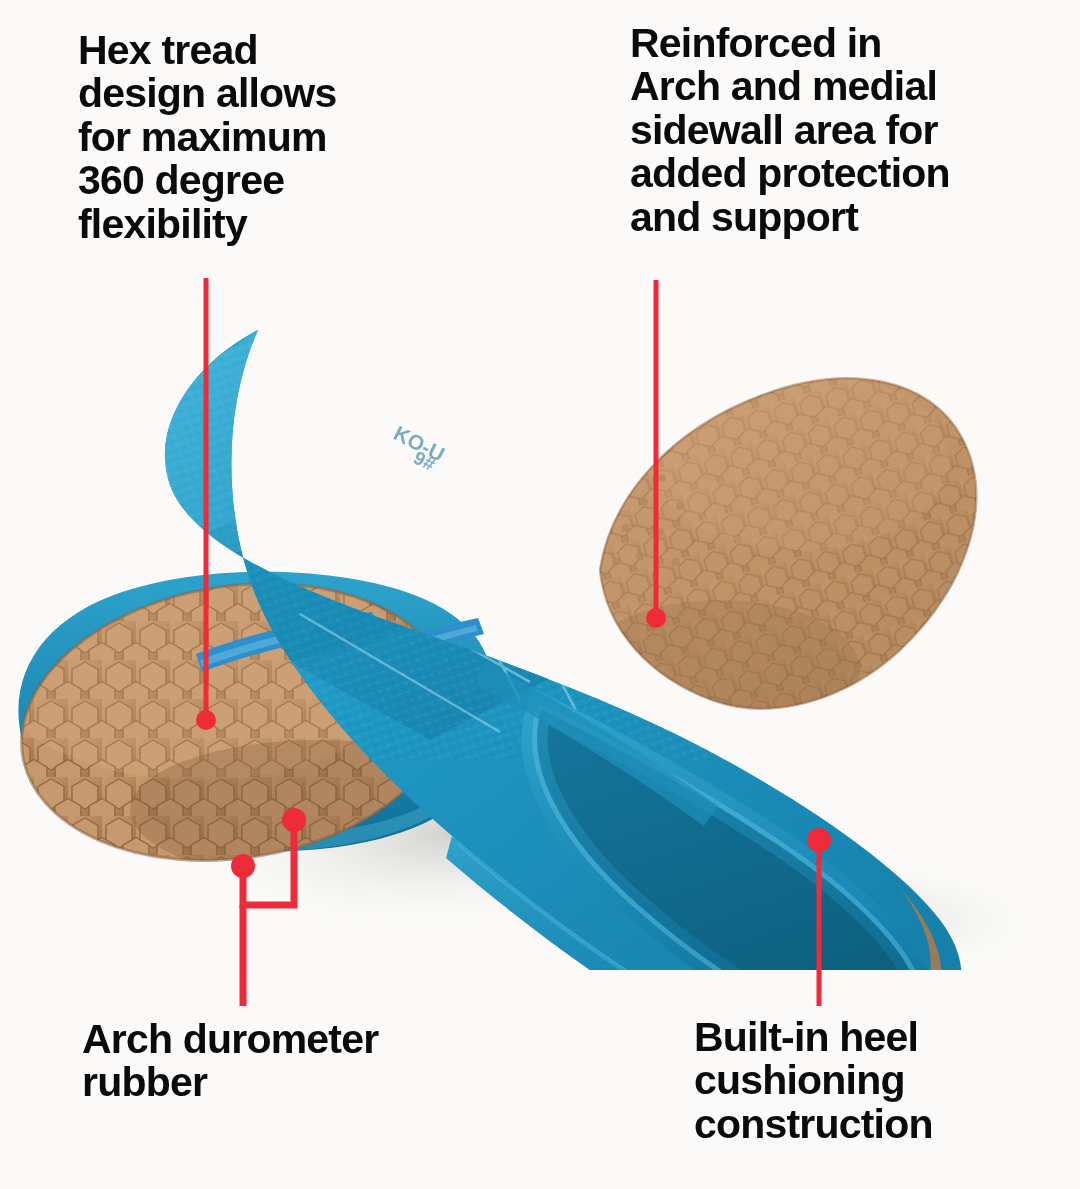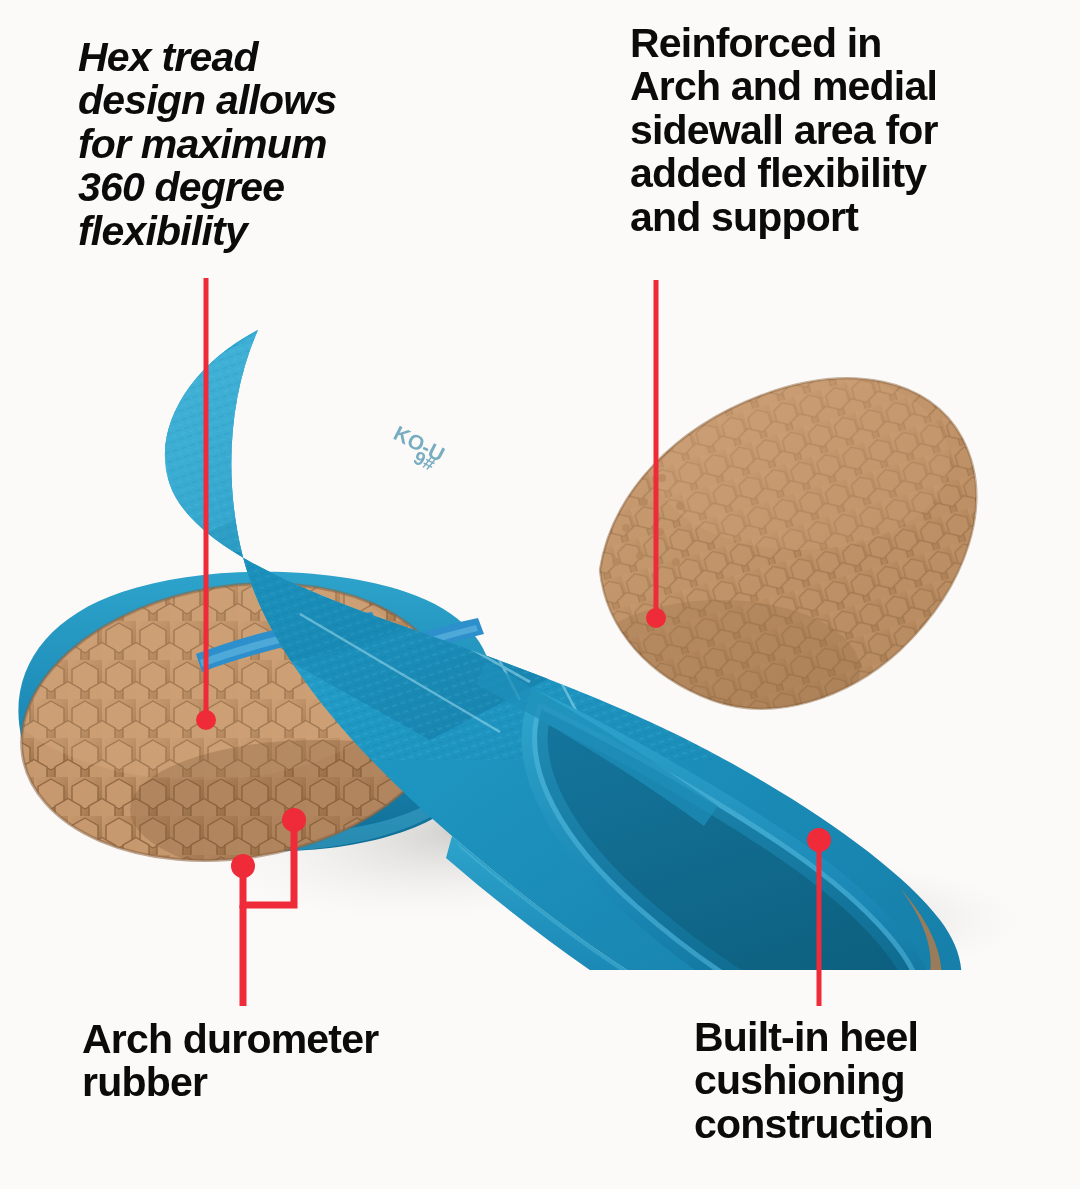--- a/index.html
+++ b/index.html
@@ -15,21 +15,21 @@
   
   .callout {
     position:absolute;
     font-weight:700;
     color:#0b0b0b;
     font-size:41px;
     line-height:1.06;
     letter-spacing:-0.8px;
     white-space:pre-line;
   }
-  #callout-hex      { left:78px;  top:36px;  width:380px;font-style:italic; }
+  #callout-hex      { left:78px;  top:29px;  width:380px; }
   #callout-arch     { left:630px; top:22px;  width:420px; }
   #callout-dual     { left:82px;  top:1018px;width:400px; }
   #callout-heel     { left:694px; top:1016px;width:400px; }
 
   
   #leaders { position:absolute; inset:0; pointer-events:none; }
 
   
   #photo { position:absolute; left:0; top:270px; width:1080px; height:700px; }
   #photo svg { display:block; }
@@ -323,21 +323,21 @@
 
   <div class="callout" id="callout-hex">Hex tread
 design allows
 for maximum
 360 degree
 flexibility</div>
 
   <div class="callout" id="callout-arch">Reinforced in
 Arch and medial
 sidewall area for
-added flexibility
+added protection
 and support</div>
 
   <div class="callout" id="callout-dual">Arch durometer
 rubber</div>
 
   <div class="callout" id="callout-heel">Built-in heel
 cushioning
 construction</div>
 
 </div>

